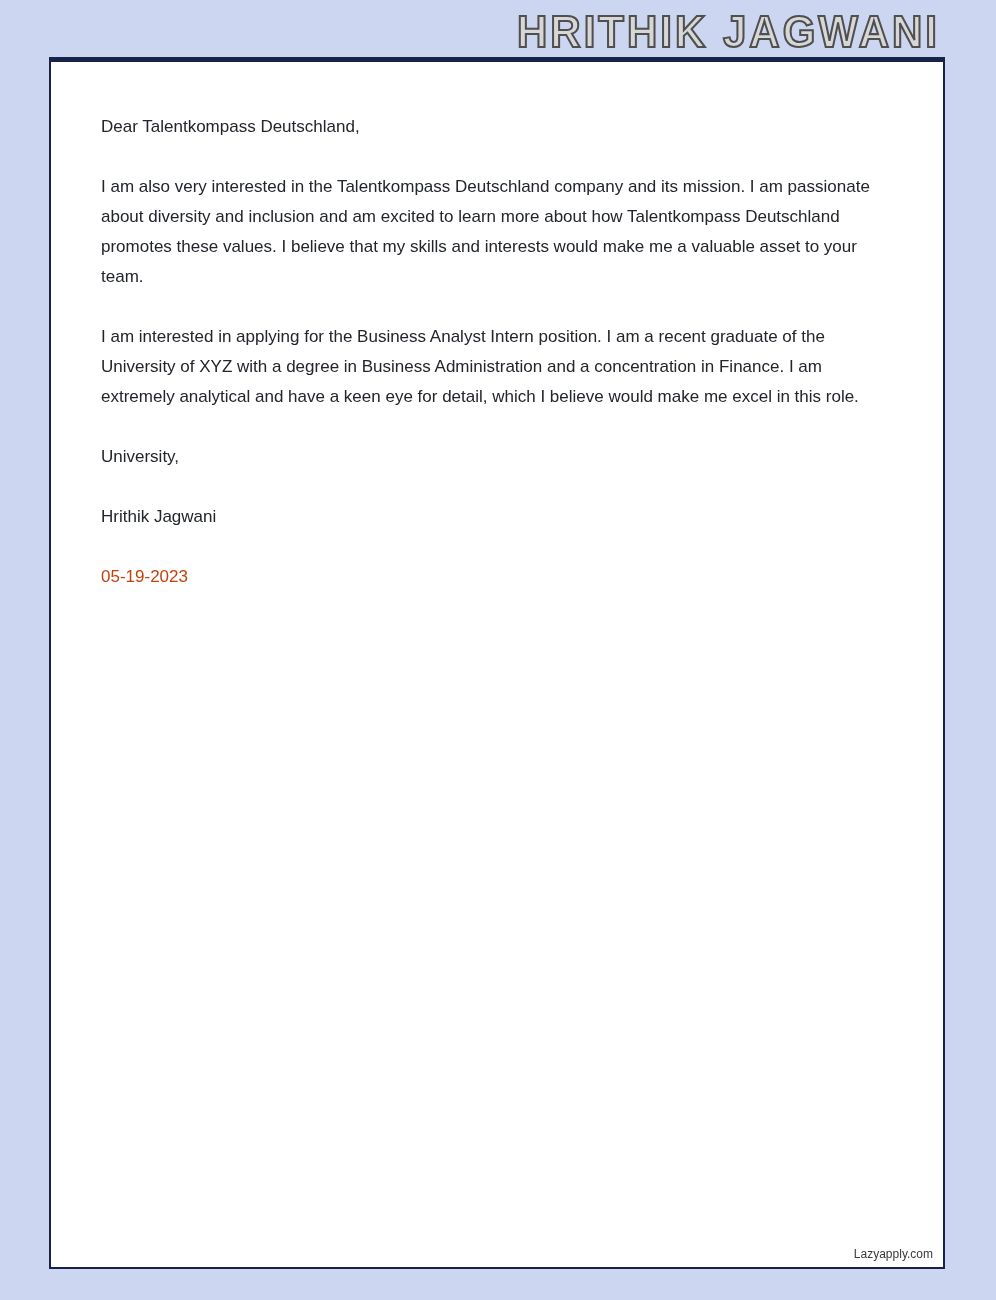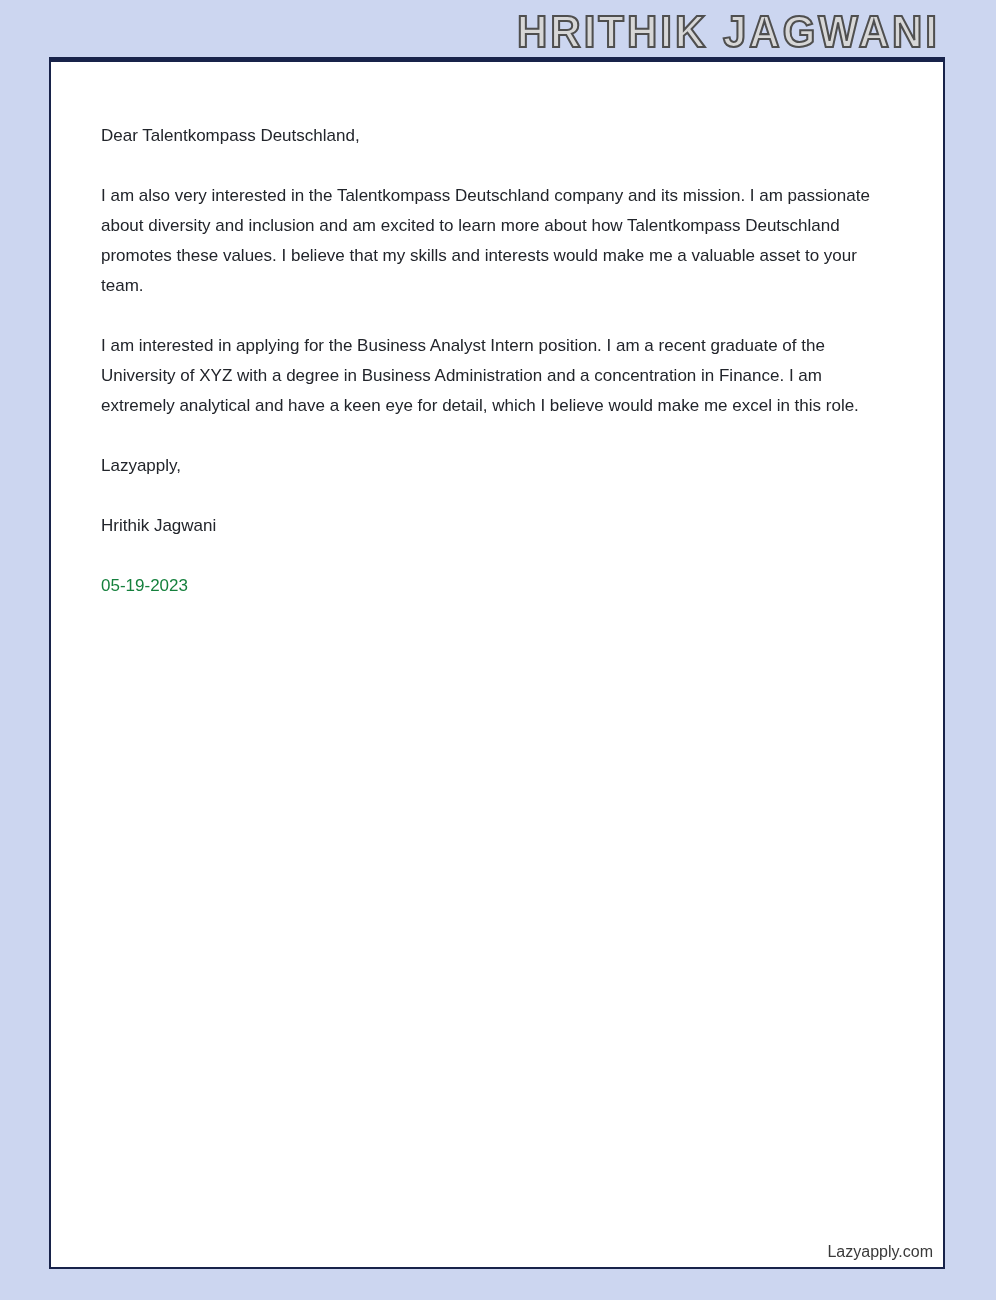--- a/index.html
+++ b/index.html
@@ -43,59 +43,59 @@
   }
 
   .letter-body {
     padding: 50px 50px 0 50px;
     font-size: 17px;
     line-height: 30px;
     color: #22252b;
   }
 
   .letter-body p {
-    margin: 9px 0 30px 0;
+    margin: 0 0 30px 0;
   }
 
   .salutation { margin-bottom: 30px; }
 
   .closing { margin-bottom: 30px; }
 
   .signature { margin-bottom: 10px; }
 
   .date {
-    color: #15803d;
+    color: #c2410c;
     margin: 0;
   }
 
   .footer-branding {
     position: absolute;
     right: 10px;
     bottom: 6px;
-    font-size: 16px;
+    font-size: 12px;
     color: #3a3a3a;
   }
 </style>
 </head>
 <body>
 
 <div class="header-name">HRITHIK JAGWANI</div>
 
 <div class="page">
 
   <div class="letter-body">
 
     <p class="salutation">Dear Talentkompass Deutschland,</p>
 
     <p class="paragraph">I am also very interested in the Talentkompass Deutschland company and its mission. I am passionate about diversity and inclusion and am excited to learn more about how Talentkompass Deutschland promotes these values. I believe that my skills and interests would make me a valuable asset to your team.</p>
 
     <p class="paragraph">I am interested in applying for the Business Analyst Intern position. I am a recent graduate of the University of XYZ with a degree in Business Administration and a concentration in Finance. I am extremely analytical and have a keen eye for detail, which I believe would make me excel in this role.</p>
 
 
-    <p class="closing">Lazyapply,</p>
+    <p class="closing">University,</p>
 
     <p class="signature">Hrithik Jagwani</p>
 
     <p class="date">05-19-2023</p>
 
   </div>
 
   <div class="footer-branding">Lazyapply.com</div>
 
 </div>

